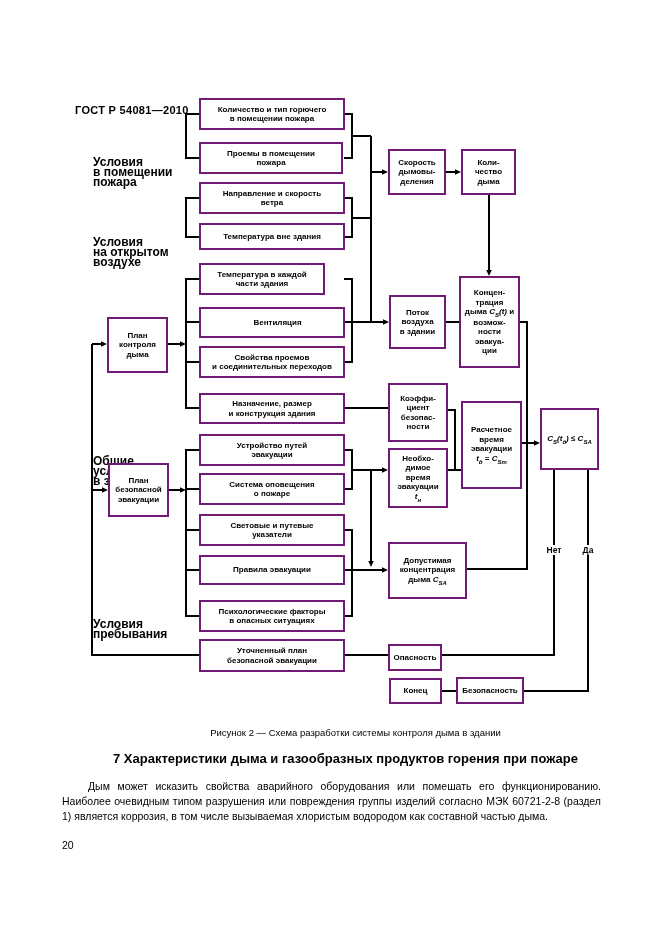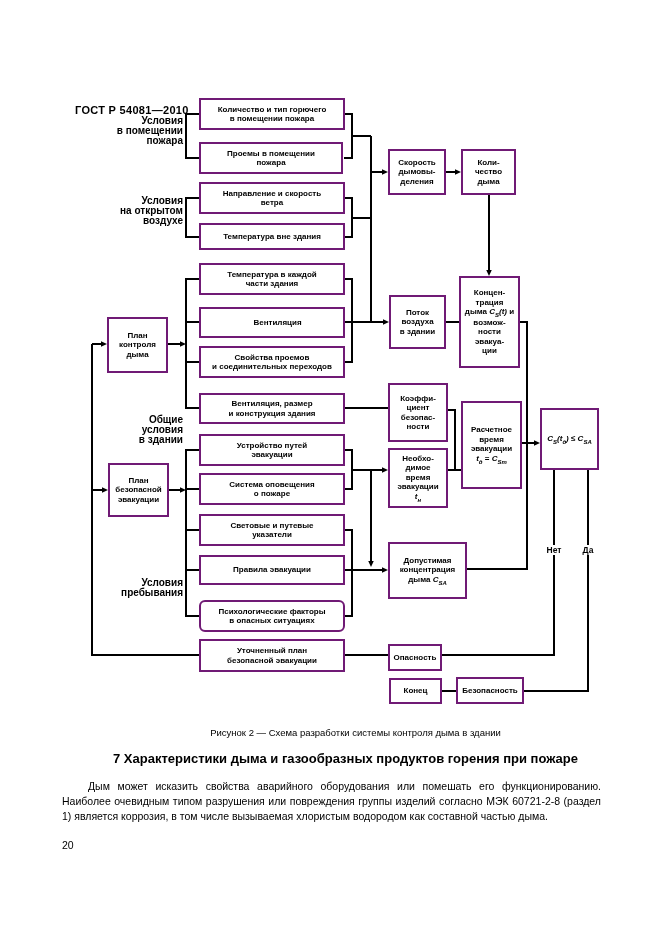--- a/index.html
+++ b/index.html
@@ -6,21 +6,21 @@
   body{width:661px;height:935px;background:#fff;font-family:"Liberation Sans",sans-serif;color:#000;}
   .page{position:relative;width:661px;height:935px;background:#fff;overflow:hidden;}
   .doc-header{position:absolute;left:75px;top:59px;font-size:11px;font-weight:bold;letter-spacing:.3px;margin-top:45px;}
   .connectors{position:absolute;left:0;top:0;}
   .fbox{position:absolute;border:2px solid #701a75;background:#fff;box-sizing:border-box;
         display:flex;align-items:center;justify-content:center;text-align:center;
         font-size:8px;font-weight:bold;line-height:9.5px;white-space:pre-line;padding:1px;}
   .lbl{white-space:pre-line;}
   .fbox i{font-style:italic;}
   sub.s{font-size:6px;font-style:italic;line-height:1;}
-  .slabel{position:absolute;text-align:right;font-size:10px;font-weight:bold;line-height:10px;white-space:pre-line;}
+  .slabel{position:absolute;text-align:left;font-size:12px;font-weight:bold;line-height:10px;white-space:pre-line;margin-top:41px;}
   .branch{position:absolute;width:34px;text-align:center;font-size:8.5px;font-weight:bold;background:#fff;line-height:10px;}
   .fig-caption{position:absolute;left:50px;top:727px;width:611px;text-align:center;font-size:9.5px;}
   .sec-heading{position:absolute;left:30px;top:751px;width:631px;text-align:center;font-size:13px;font-weight:bold;}
   .body-par{position:absolute;left:62px;top:779px;width:539px;font-size:10.5px;line-height:15px;
             text-align:justify;text-indent:26px;}
   .page-num{position:absolute;left:62px;top:839px;font-size:10.5px;}
 </style>
 </head>
 <body>
 
@@ -81,35 +81,35 @@
   <div class="slabel" style="left:93px;top:578px;width:90px;">Условия
 пребывания</div>
 
   <div class="fbox" style="left:199px;top:98px;width:146px;height:32px;">Количество и тип горючего
 в помещении пожара</div>
   <div class="fbox" style="left:199px;top:142px;width:144px;height:32px;">Проемы в помещении
 пожара</div>
   <div class="fbox" style="left:199px;top:182px;width:146px;height:32px;">Направление и скорость
 ветра</div>
   <div class="fbox" style="left:199px;top:223px;width:146px;height:27px;">Температура вне здания</div>
-  <div class="fbox" style="left:199px;top:263px;width:146px;height:32px;">Температура в каждой
+  <div class="fbox" style="left:199px;top:263px;width:126px;height:32px;">Температура в каждой
 части здания</div>
   <div class="fbox" style="left:199px;top:307px;width:146px;height:31px;padding-left:12px;">Вентиляция</div>
   <div class="fbox" style="left:199px;top:346px;width:146px;height:32px;">Свойства проемов
 и соединительных переходов</div>
-  <div class="fbox" style="left:199px;top:393px;width:146px;height:31px;">Вентиляция, размер
+  <div class="fbox" style="left:199px;top:393px;width:146px;height:31px;">Назначение, размер
 и конструкция здания</div>
   <div class="fbox" style="left:199px;top:434px;width:146px;height:32px;">Устройство путей
 эвакуации</div>
   <div class="fbox" style="left:199px;top:473px;width:146px;height:32px;">Система оповещения
 о пожаре</div>
   <div class="fbox" style="left:199px;top:514px;width:146px;height:32px;">Световые и путевые
 указатели</div>
   <div class="fbox" style="left:199px;top:555px;width:146px;height:30px;">Правила эвакуации</div>
-  <div class="fbox" style="left:199px;top:600px;width:146px;height:32px;border-radius:6px;">Психологические факторы
+  <div class="fbox" style="left:199px;top:600px;width:146px;height:32px;">Психологические факторы
 в опасных ситуациях</div>
   <div class="fbox" style="left:199px;top:639px;width:146px;height:33px;">Уточненный план
 безопасной эвакуации</div>
 
   <div class="fbox" style="left:107px;top:317px;width:61px;height:56px;">План
 контроля
 дыма</div>
   <div class="fbox" style="left:108px;top:463px;width:61px;height:54px;">План
 безопасной
 эвакуации</div>

